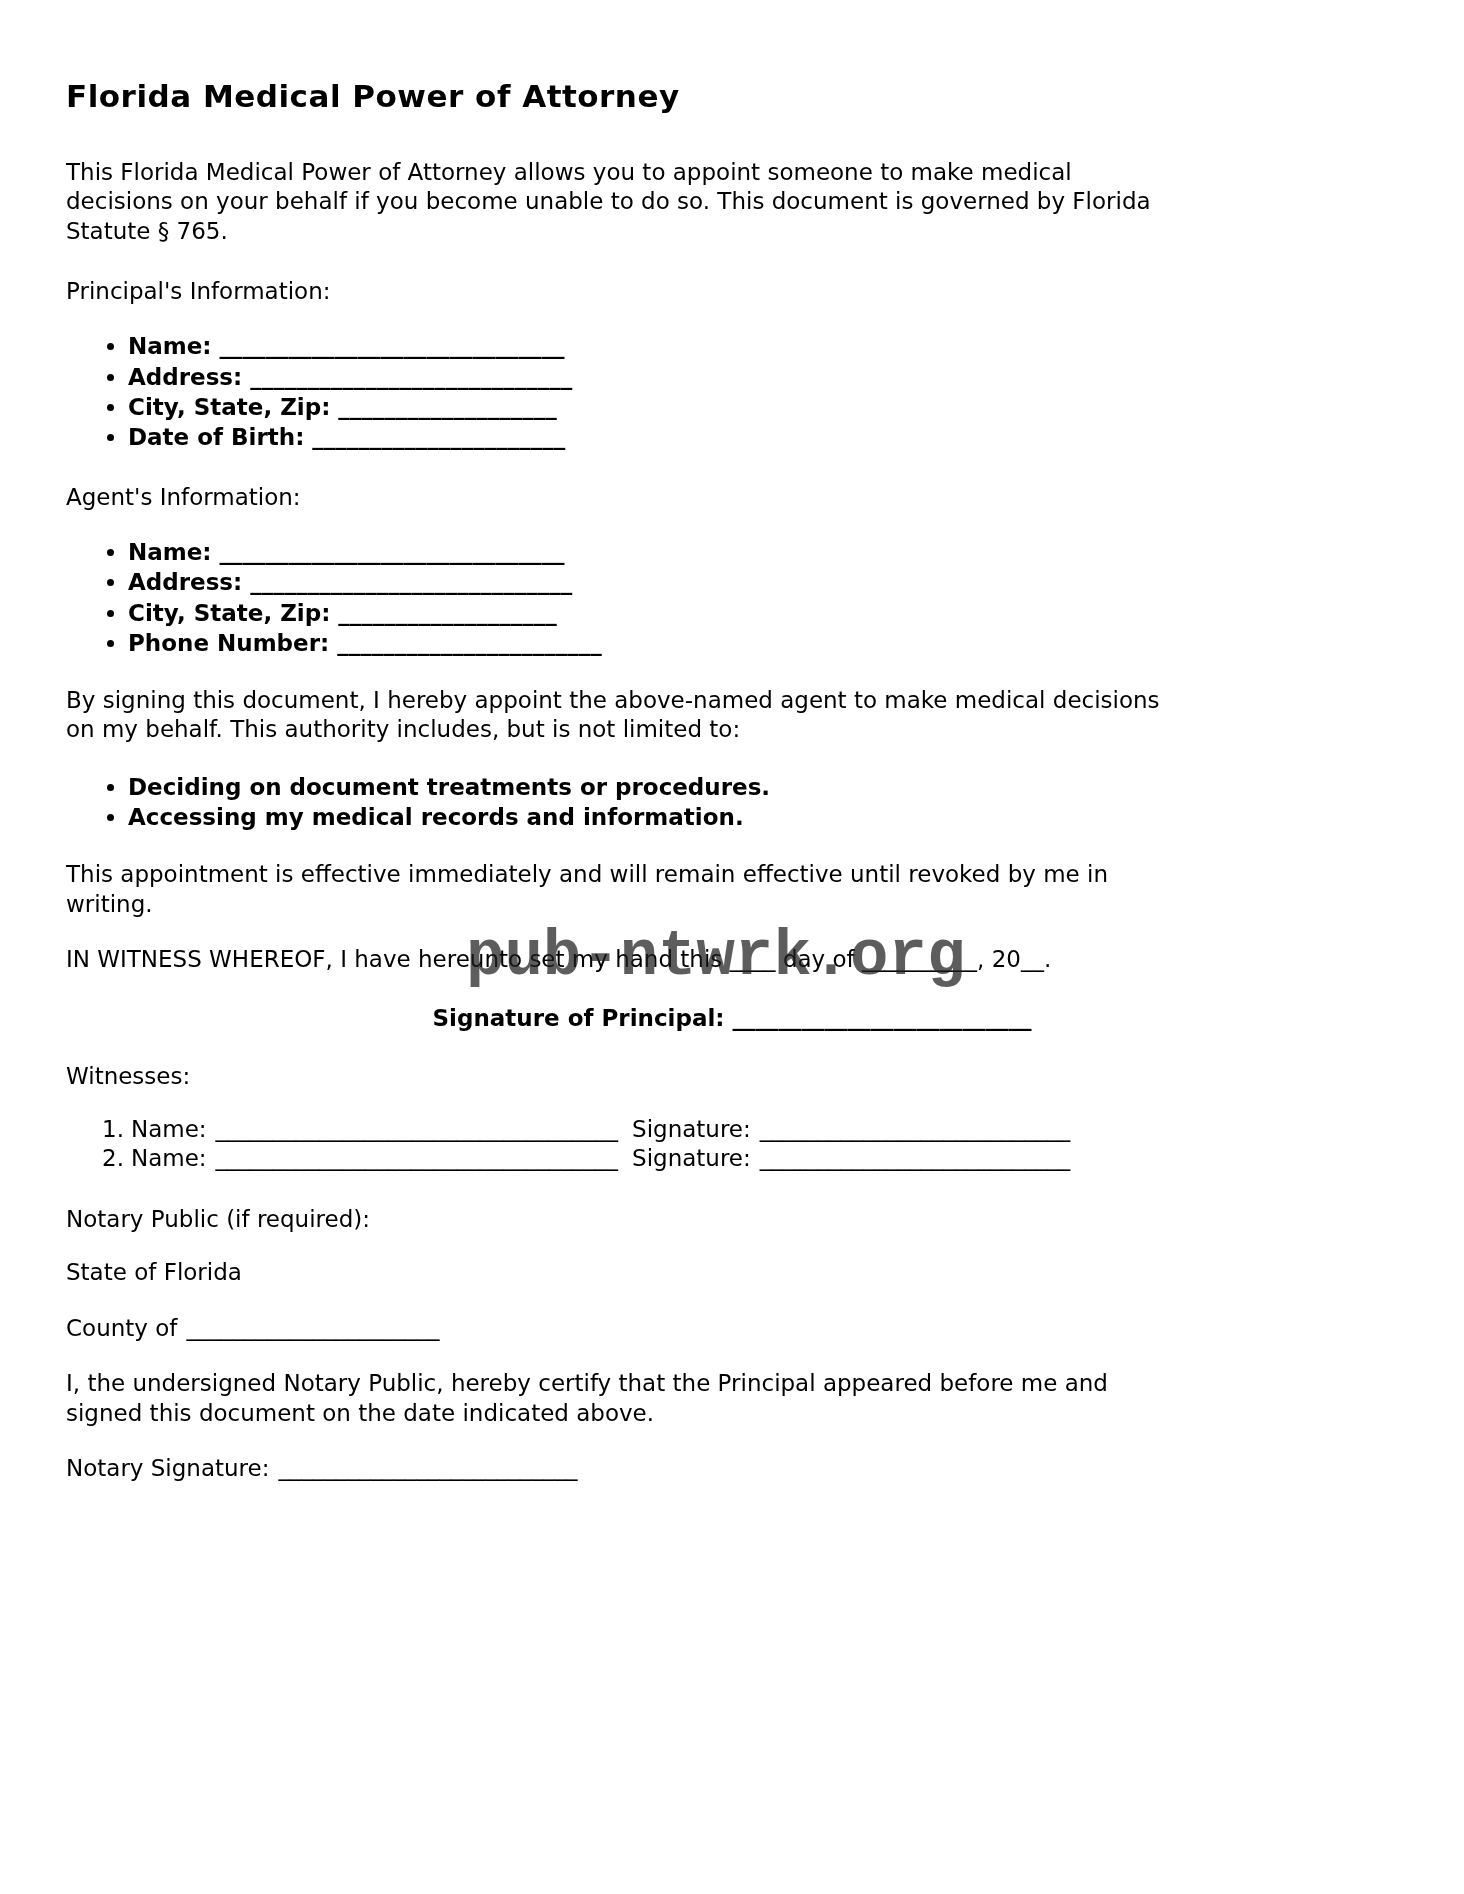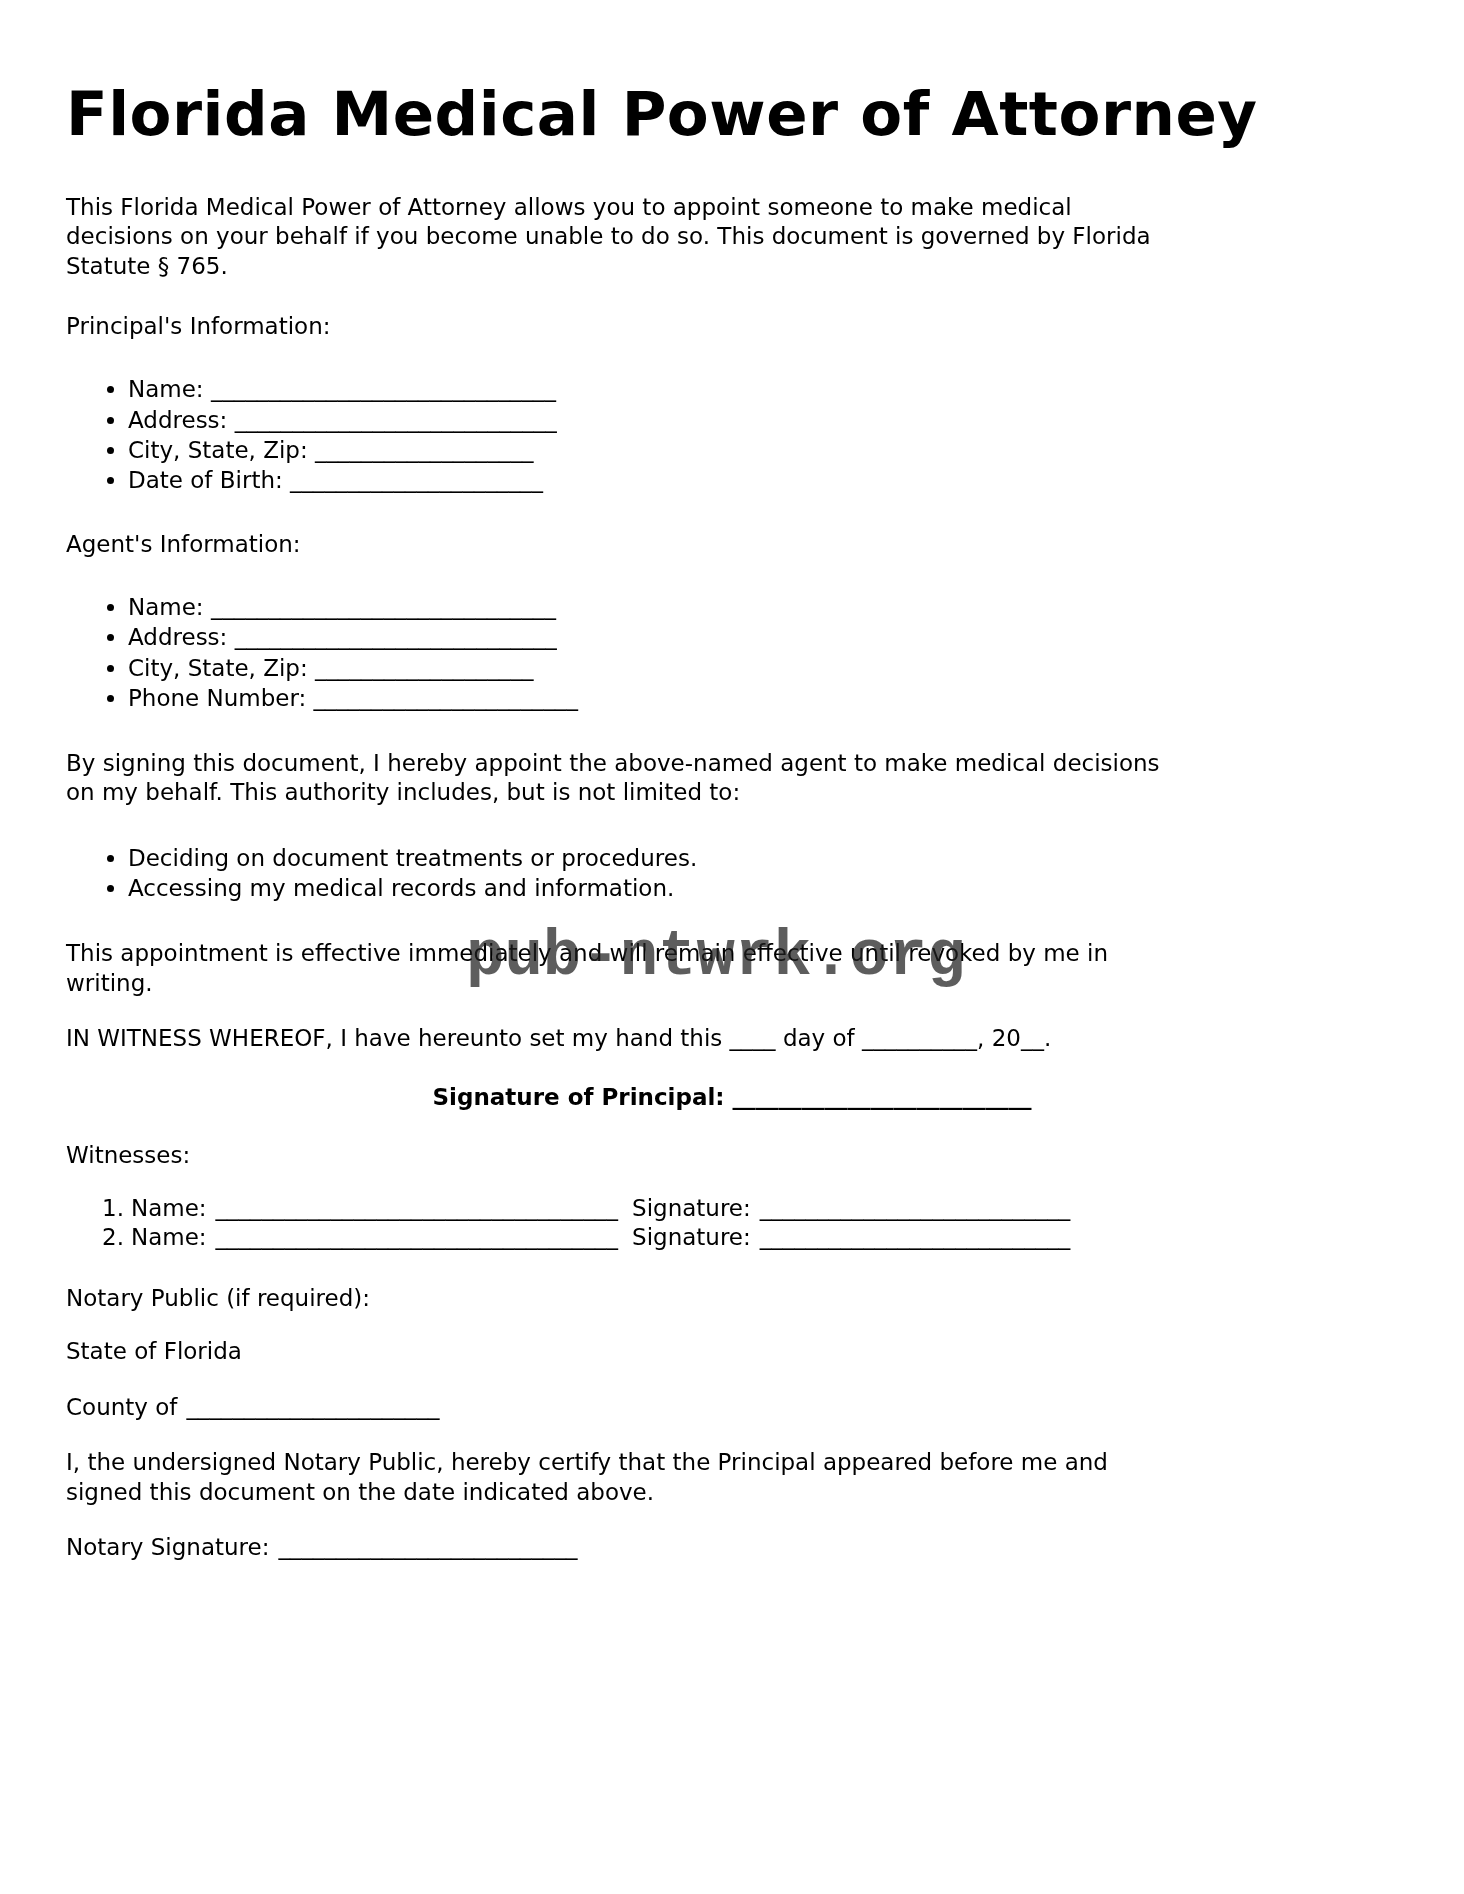--- a/index.html
+++ b/index.html
@@ -16,40 +16,41 @@
     color: #000000;
   }
   .page {
     position: relative;
     box-sizing: border-box;
     width: 1464px;
     height: 1894px;
     padding: 78px 66px 0 66px;
   }
   h1.doc-title {
-    font-size: 61px;
+    font-size: 31px;
     font-weight: bold;
     margin: 0 0 44px 0;
     letter-spacing: 0.5px;
   }
   .para {
     font-size: 23px;
     line-height: 1.28;
     margin: 26px 0;
     max-width: 1105px;
   }
   .sec-heading {
     font-size: 23px;
     font-weight: normal;
     margin: 32px 0 26px 0;
   }
   ul.fields {
-    margin: 36px 0;
+    margin: 28px 0;
     padding-left: 62px;
     max-width: 1105px;
+    font-weight: bold;
   }
   ul.fields li {
     font-size: 23px;
     line-height: 1.27;
     margin: 1px 0;
   }
   .sig-line {
     font-size: 23px;
     font-weight: bold;
     margin: 30px 0;

